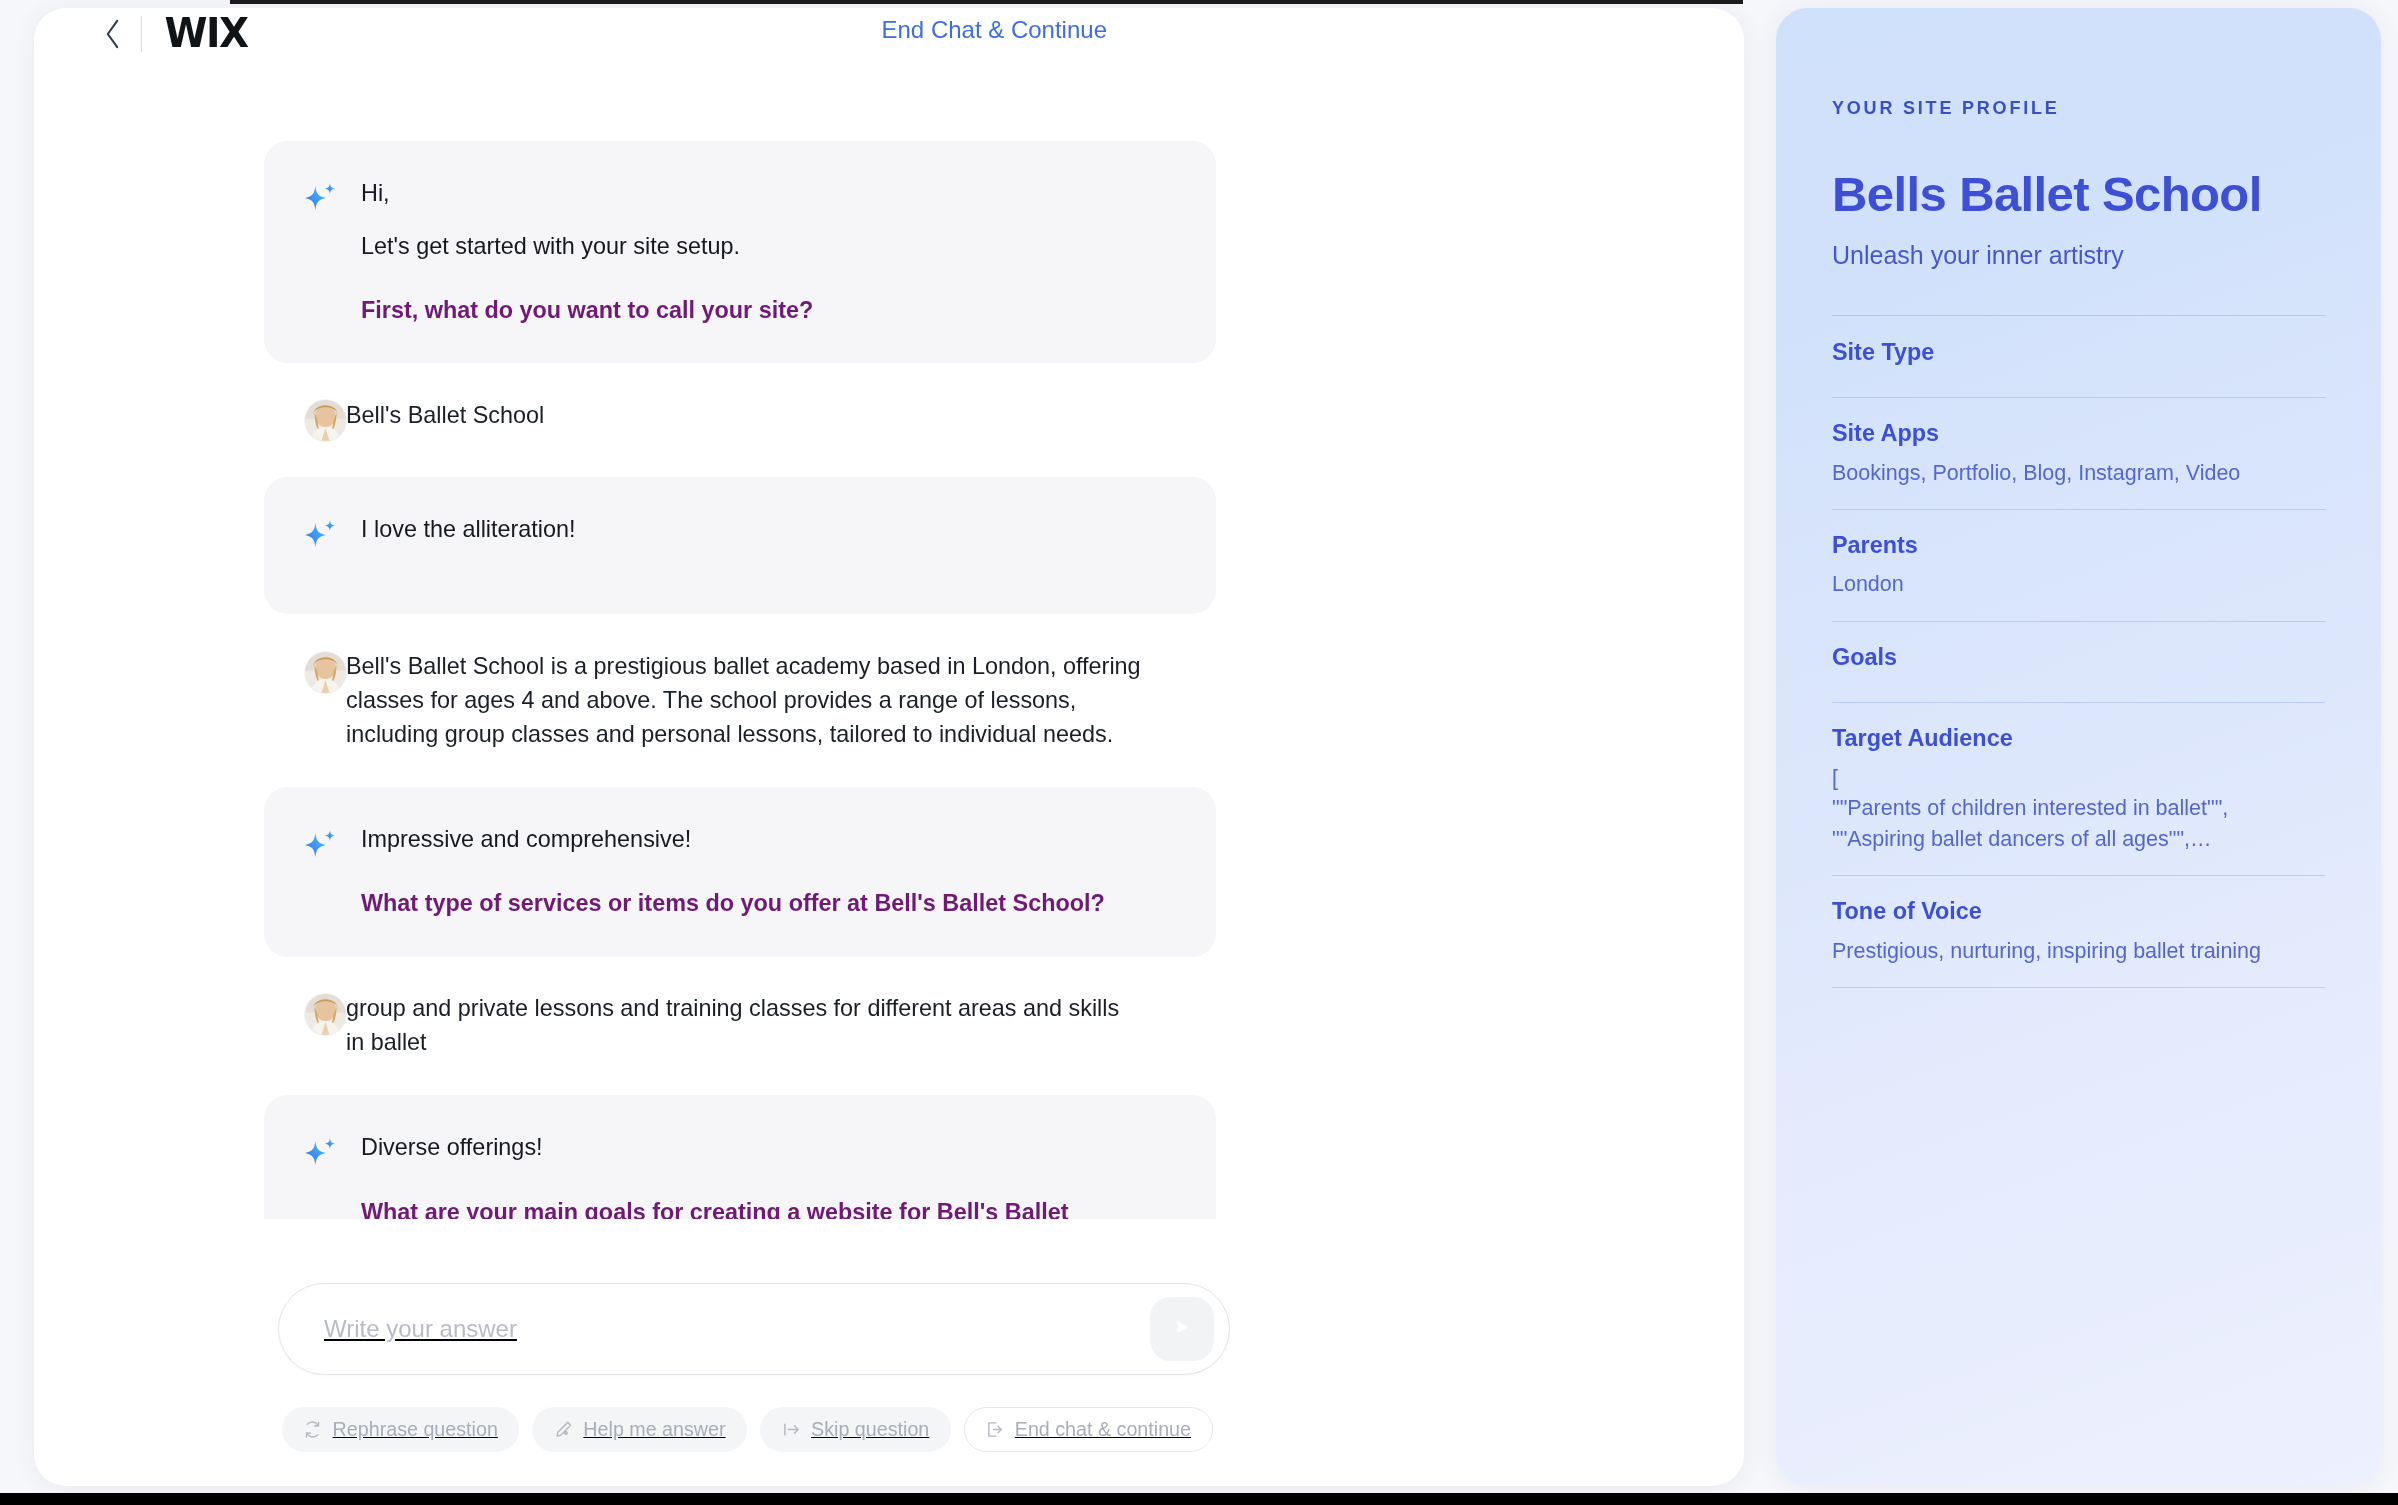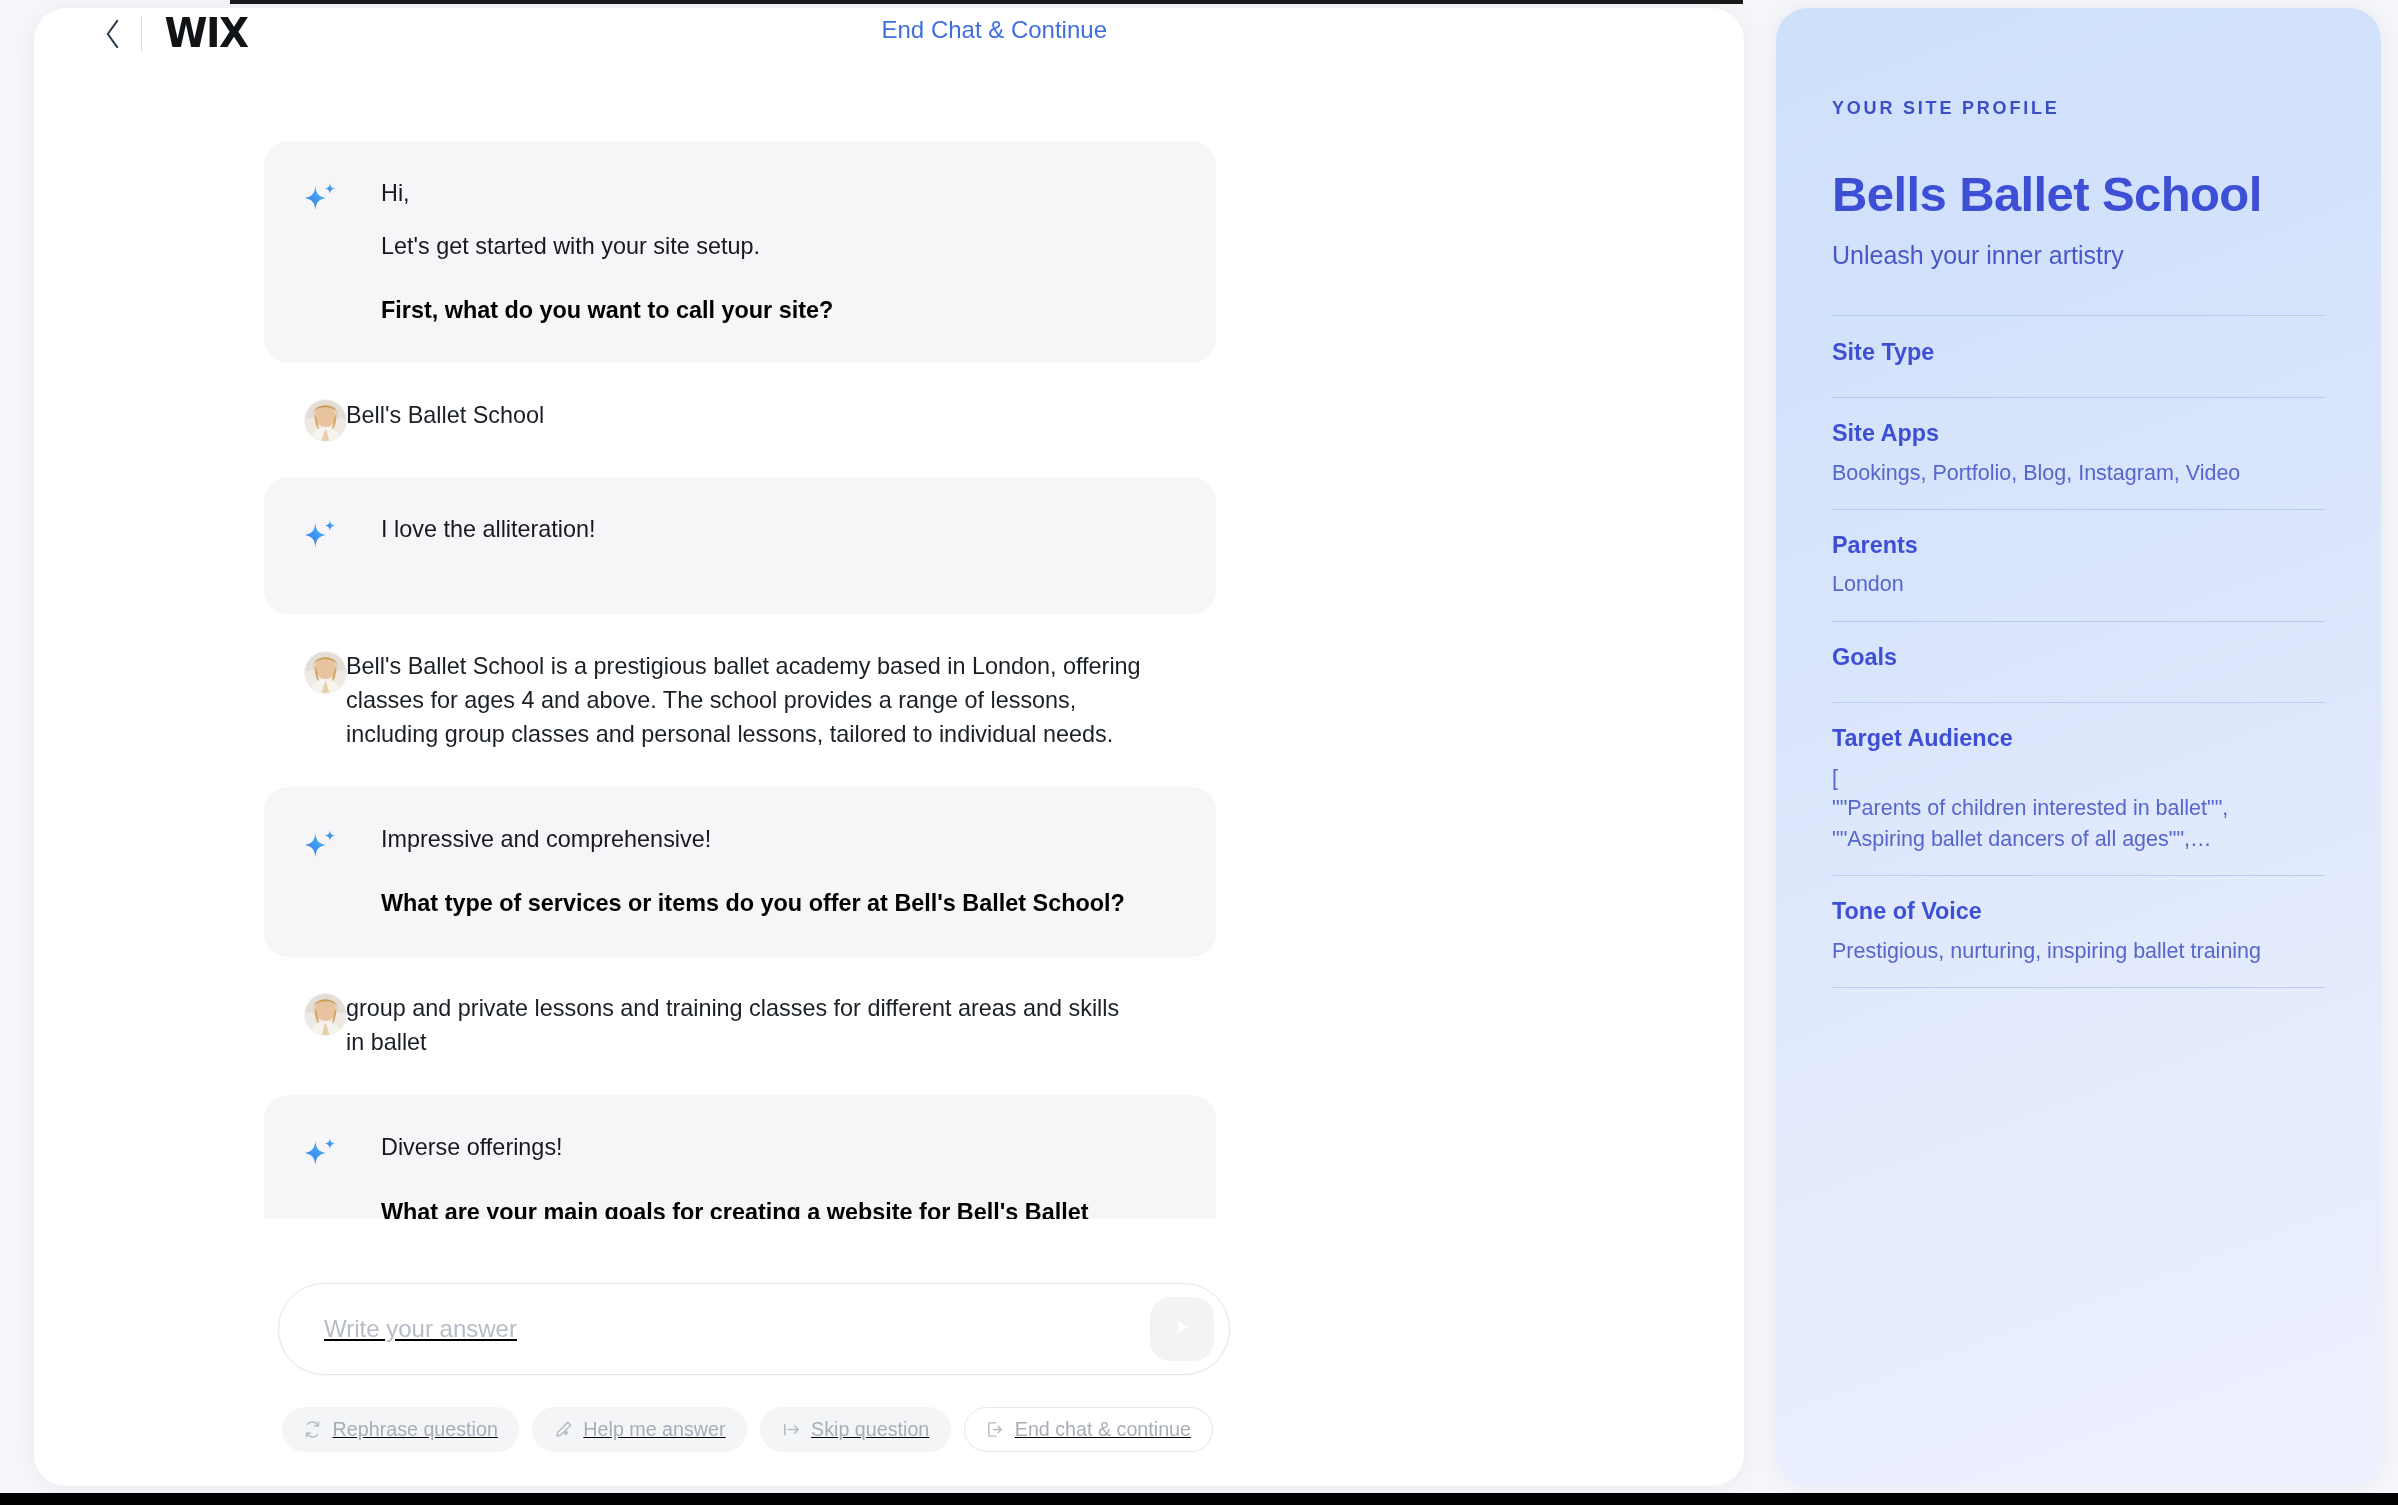--- a/index.html
+++ b/index.html
@@ -121,27 +121,26 @@
   .sparkle {
     flex: 0 0 auto;
     width: 32px; height: 32px;
     margin-top: 5.6px;
   }
   .bubble-body { flex: 1 1 auto; }
   .a-line {
     font-size: 23.4px;
     line-height: 1.38;
     color: #16191f;
-    margin-left: 20px;
   }
   .a-line.lead { margin-bottom: 20.6px; }
   .a-line.lead2 { margin-bottom: 32px; }
   .a-line.q {
     font-weight: 700;
-    color: #000000;
+    color: #701a75;
   }
 
   .msg-user {
     display: flex;
     align-items: flex-start;
     padding: 26px 41px 28px 41px;
     margin-bottom: 7.5px;
   }
   .avatar {
     flex: 0 0 auto;

